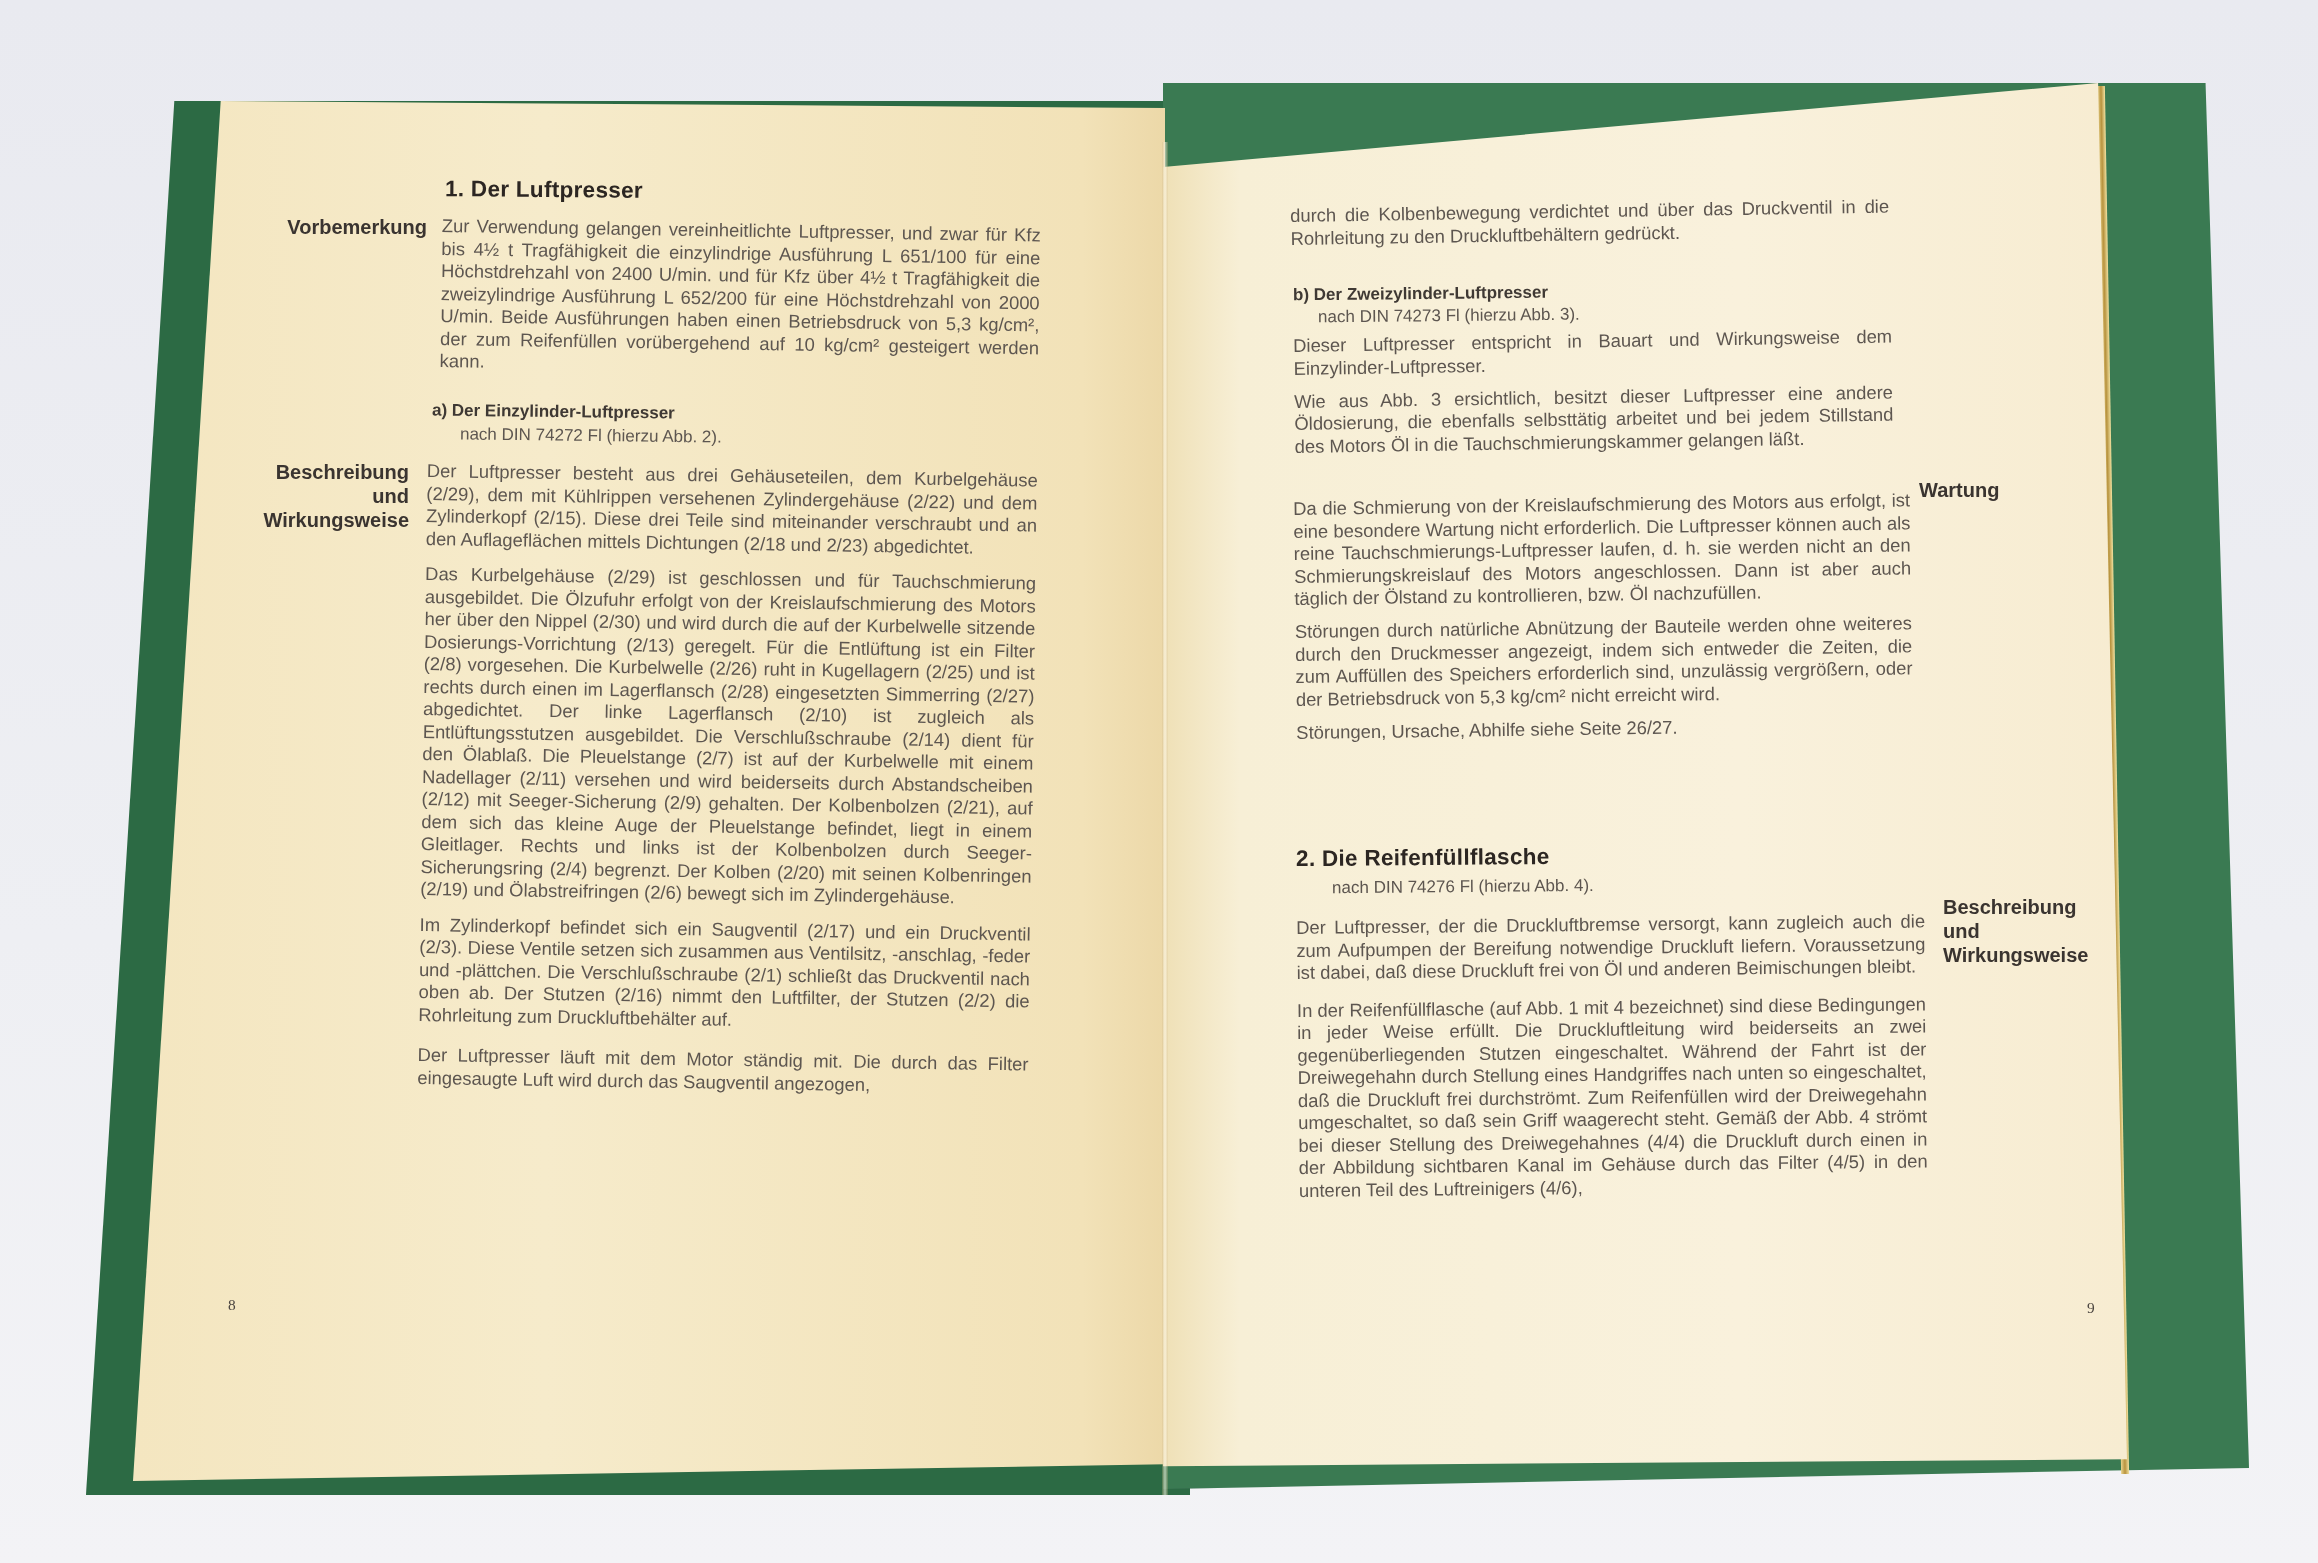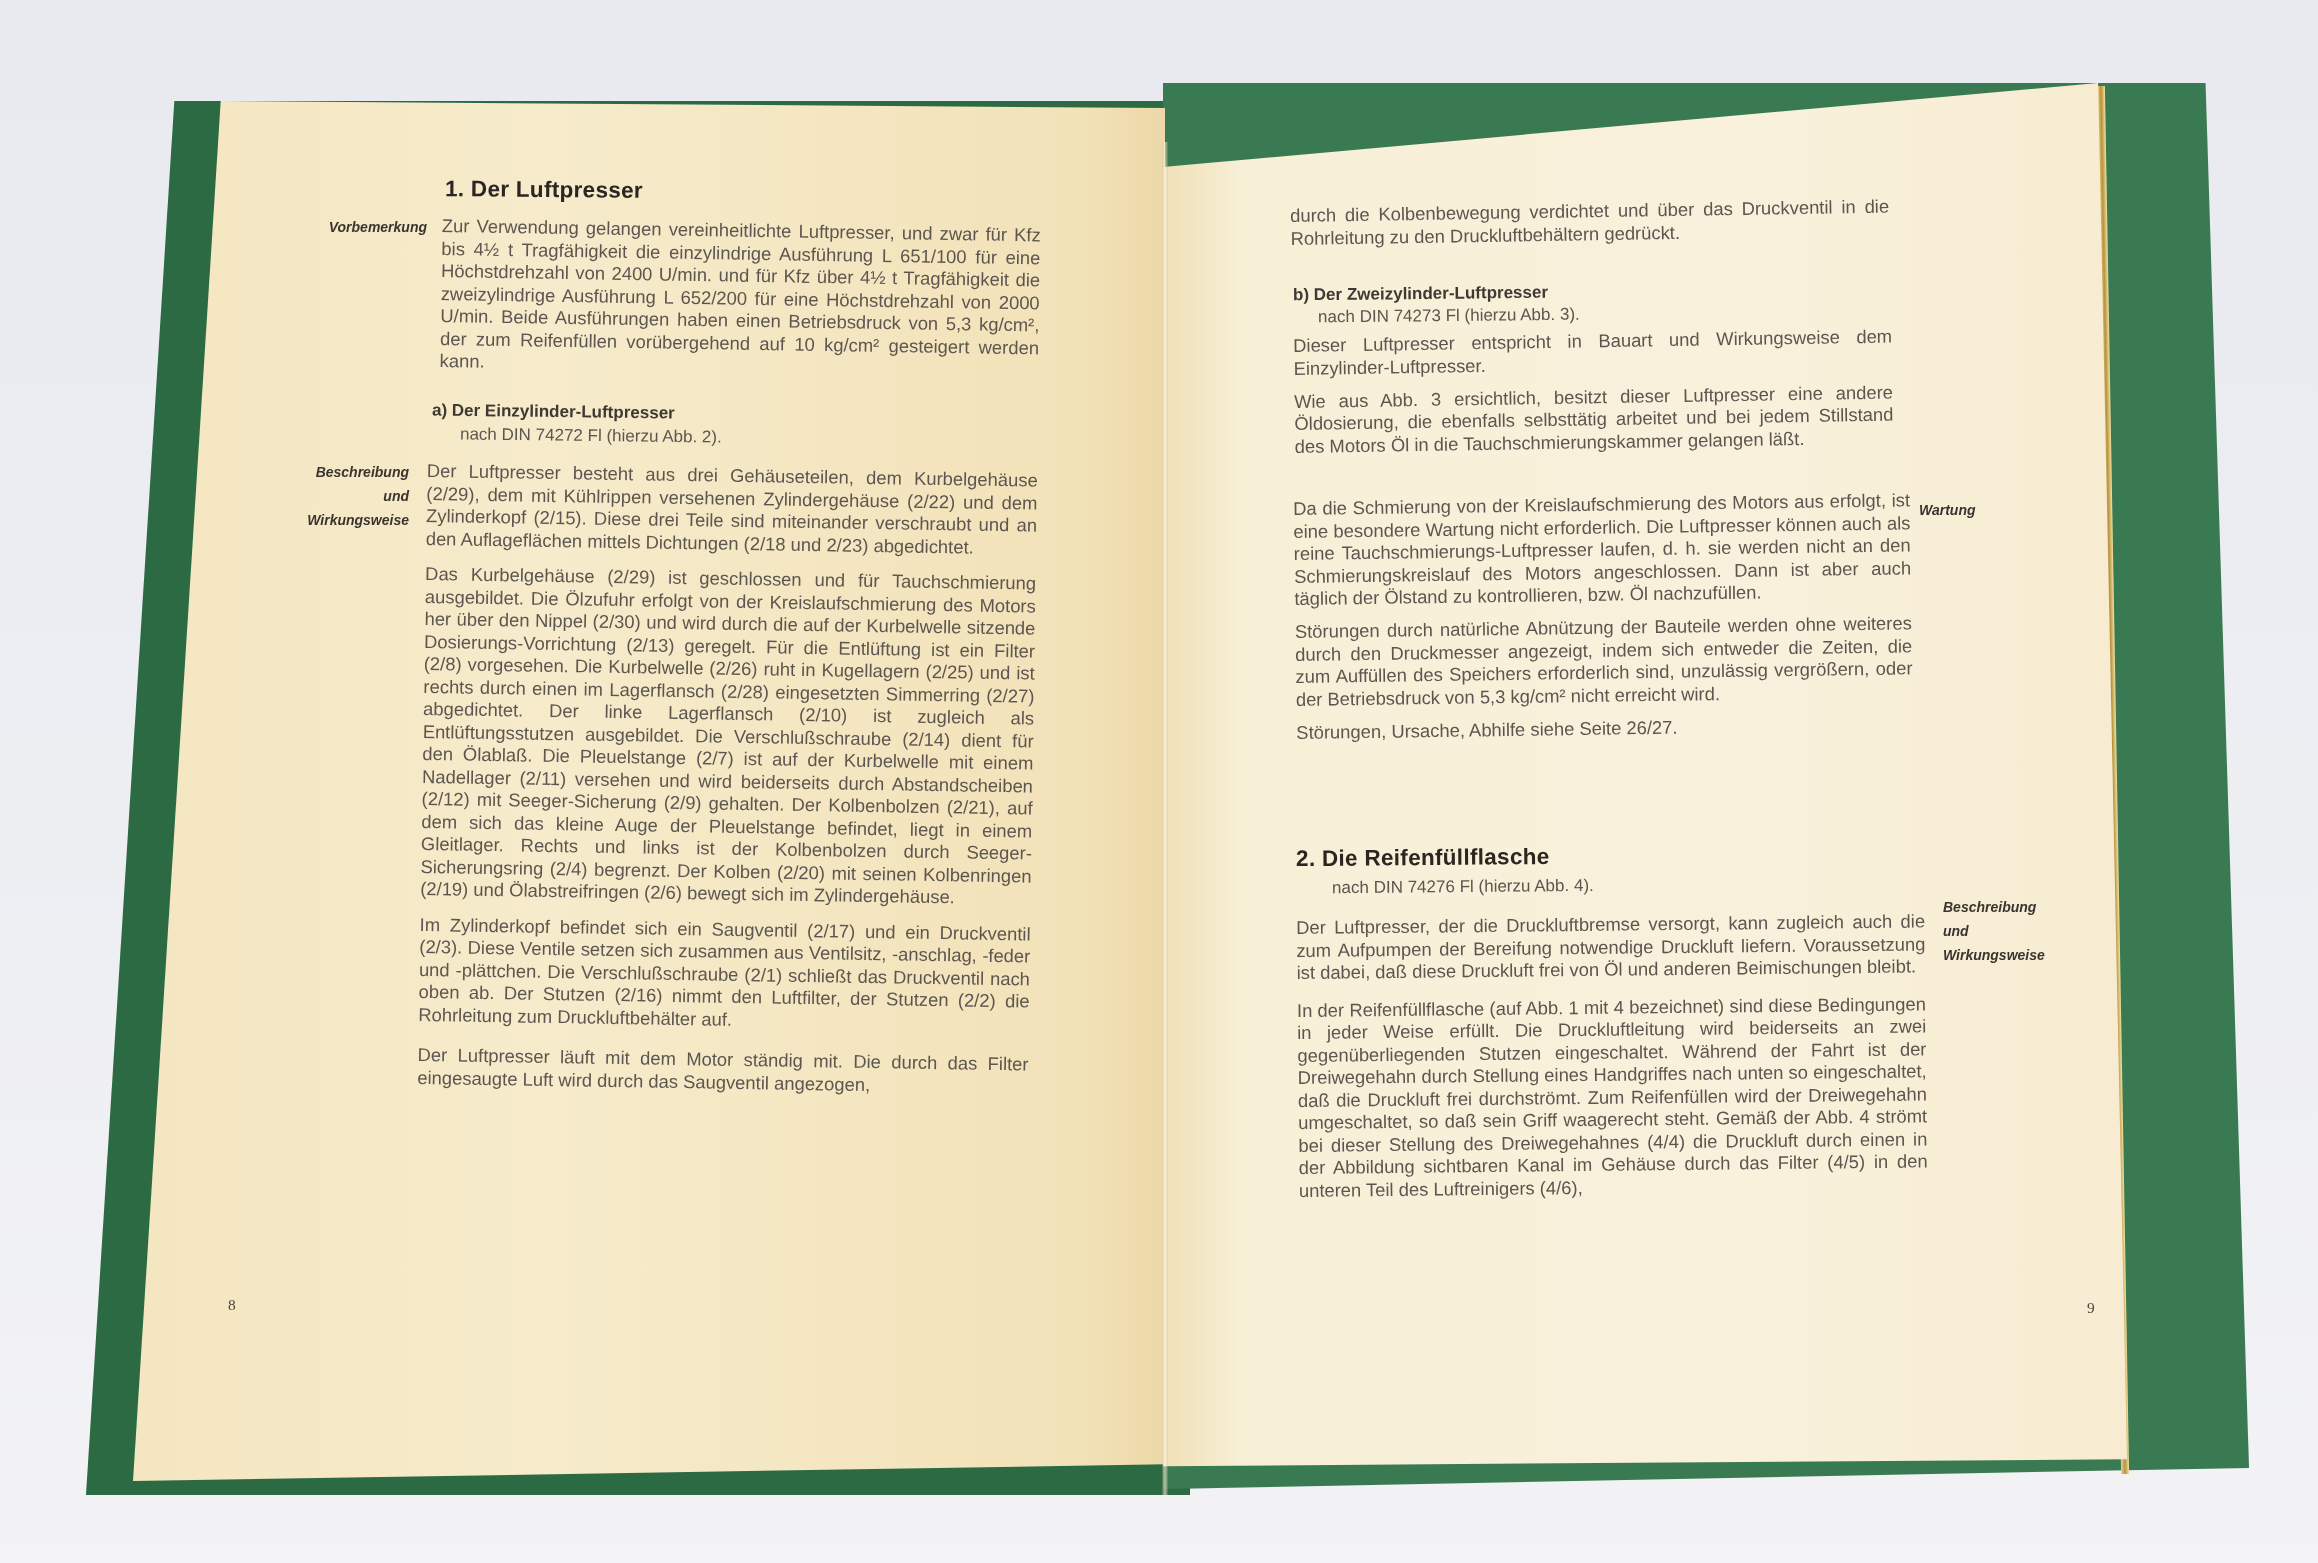--- a/index.html
+++ b/index.html
@@ -30,21 +30,21 @@
   .gilt-edge { position: absolute; left: 2109px; top: 86px; width: 8.3px; height: 1388px;
     background: linear-gradient(90deg, #e9d48c, #b8933f, #f1e1a0); transform: skewX(1deg); }
   .spine-crease { position: absolute; left: 1162px; top: 142px; width: 6px; height: 1353px;
     background: linear-gradient(90deg, rgba(190,160,100,0.25), rgba(255,250,235,0.6), rgba(190,160,100,0.2)); }
 
   .blk { position: absolute; font-size: 18.4px; line-height: 22.5px; color: #5d5650; text-align: justify; }
   .blk p { margin: 0; }
   .heading { position: absolute; font-weight: bold; font-size: 22.5px; color: #2c2622; letter-spacing: 0.3px; }
   .subhead { position: absolute; font-size: 17px; color: #3f3934; font-weight: bold; }
   .din { position: absolute; font-size: 17px; color: #5d5650; }
-  .margin { position: absolute; font-size: 14px; font-weight: bold; color: #3a3430; line-height: 24px; font-style: italic; }
+  .margin { position: absolute; font-size: 20px; font-weight: bold; color: #3a3430; line-height: 24px; }
   .margin.right-al { text-align: right; }
   .pagenum { position: absolute; font-size: 15.4px; color: #4b4540; font-family: "Liberation Serif", serif; }
 </style>
 </head>
 <body>
 
 <div class="cover cover-left"></div>
 <div class="cover cover-right"></div>
 <div class="gilt-edge"></div>
 
@@ -80,21 +80,21 @@
 <div class="blk" style="left:1290px; top:205px; width:599px; transform:rotate(-0.9deg); transform-origin:left top;">durch die Kolbenbewegung verdichtet und über das Druckventil in die Rohrleitung zu den Druckluftbehältern gedrückt.</div>
 
 <div class="subhead" style="left:1293px; top:284px; transform:rotate(-0.6deg);">b) Der Zweizylinder-Luftpresser</div>
 <div class="din" style="left:1318px; top:306px; transform:rotate(-0.6deg);">nach DIN 74273 Fl (hierzu Abb. 3).</div>
 
 <div class="blk" style="left:1293px; top:335px; width:599px; transform:rotate(-0.9deg); transform-origin:left top;">
   <p style="margin-bottom:10.7px;">Dieser Luftpresser entspricht in Bauart und Wirkungsweise dem Einzylinder-Luftpresser.</p>
   <p>Wie aus Abb. 3 ersichtlich, besitzt dieser Luftpresser eine andere Öldosierung, die ebenfalls selbsttätig arbeitet und bei jedem Stillstand des Motors Öl in die Tauchschmierungskammer gelangen läßt.</p>
 </div>
 
-<div class="margin" style="left:1919px; top:478px;margin-top:20px;">Wartung</div>
+<div class="margin" style="left:1919px; top:478px;">Wartung</div>
 
 <div class="blk" style="left:1293px; top:498px; width:617px; transform:rotate(-0.8deg); transform-origin:left top;">
   <p style="margin-bottom:10.7px;">Da die Schmierung von der Kreislaufschmierung des Motors aus erfolgt, ist eine besondere Wartung nicht erforderlich. Die Luftpresser können auch als reine Tauchschmierungs-Luftpresser laufen, d. h. sie werden nicht an den Schmierungskreislauf des Motors angeschlossen. Dann ist aber auch täglich der Ölstand zu kontrollieren, bzw. Öl nachzufüllen.</p>
   <p style="margin-bottom:10.7px;">Störungen durch natürliche Abnützung der Bauteile werden ohne weiteres durch den Druckmesser angezeigt, indem sich entweder die Zeiten, die zum Auffüllen des Speichers erforderlich sind, unzulässig vergrößern, oder der Betriebsdruck von 5,3 kg/cm² nicht erreicht wird.</p>
   <p>Störungen, Ursache, Abhilfe siehe Seite 26/27.</p>
 </div>
 
 <div class="heading" style="left:1296px; top:845px; transform:rotate(-0.5deg);">2. Die Reifenfüllflasche</div>
 <div class="din" style="left:1332px; top:877px; transform:rotate(-0.5deg);">nach DIN 74276 Fl (hierzu Abb. 4).</div>
 

